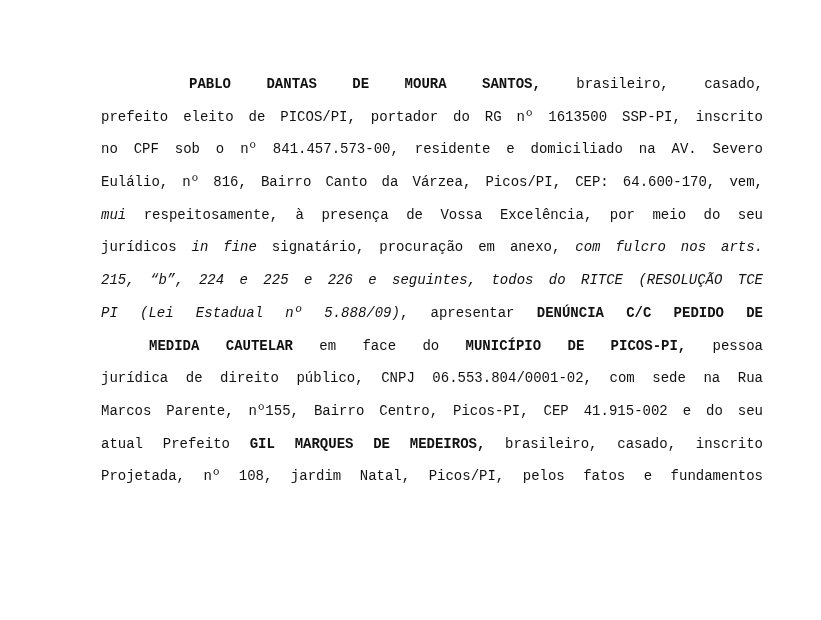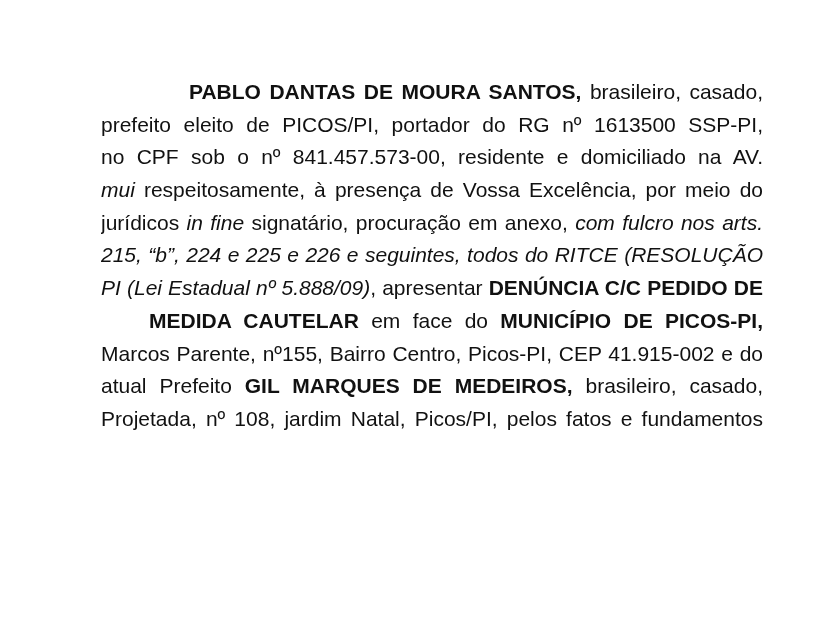--- a/index.html
+++ b/index.html
@@ -9,24 +9,24 @@
     }
     body {
       width: 821px;
       height: 620px;
       overflow: hidden;
       position: relative;
     }
     .page {
       position: absolute;
       left: 101px;
-      top: 76px;
+      top: 68px;
       width: 662px;
-      font-family: Liberation Sans, sans-serif;
-      font-size: 21px;
+      font-family: Liberation Mono, monospace;
+      font-size: 14px;
       line-height: 32.7px;
       color: #111111;
     }
     .line {
       display: block;
       height: 32.7px;
       white-space: nowrap;
       text-align: justify;
       text-align-last: justify;
       overflow: hidden;
@@ -47,35 +47,41 @@
   <div class="line indent" style="white-space: normal; text-align-last: justify;">
     <span class="b">PABLO DANTAS DE MOURA SANTOS,</span><span> brasileiro, casado,</span>
   </div>
   <div class="line" style="white-space: normal; text-align-last: justify;">
     <span>prefeito eleito de PICOS/PI, portador do RG nº 1613500 SSP-PI, inscrito</span>
   </div>
   <div class="line" style="white-space: normal; text-align-last: justify;">
     <span>no CPF sob o nº 841.457.573-00, residente e domiciliado na AV. Severo</span>
   </div>
   <div class="line" style="white-space: normal; text-align-last: justify;">
+    <span>Eulálio, nº 816, Bairro Canto da Várzea, Picos/PI, CEP: 64.600-170, vem,</span>
+  </div>
+  <div class="line" style="white-space: normal; text-align-last: justify;">
     <span class="i">mui</span><span> respeitosamente, à presença de Vossa Excelência, por meio do seu</span>
   </div>
   <div class="line" style="white-space: normal; text-align-last: justify;">
     <span>jurídicos </span><span class="i">in fine</span><span> signatário, procuração em anexo, </span><span class="i">com fulcro nos arts.</span>
   </div>
   <div class="line" style="white-space: normal; text-align-last: justify;">
     <span class="i">215, “b”, 224 e 225 e 226 e seguintes, todos do RITCE (RESOLUÇÃO TCE</span>
   </div>
   <div class="line" style="white-space: normal; text-align-last: justify;">
     <span class="i">PI (Lei Estadual nº 5.888/09)</span><span>, apresentar </span><span class="b">DENÚNCIA C/C PEDIDO DE</span>
   </div>
   <div class="line" style="white-space: normal; text-align-last: justify; margin-left: 48px;">
     <span class="b">MEDIDA CAUTELAR</span><span> em face do </span><span class="b">MUNICÍPIO DE PICOS-PI,</span><span> pessoa</span>
   </div>
   <div class="line" style="white-space: normal; text-align-last: justify;">
+    <span>jurídica de direito público, CNPJ 06.553.804/0001-02, com sede na Rua</span>
+  </div>
+  <div class="line" style="white-space: normal; text-align-last: justify;">
     <span>Marcos Parente, nº155, Bairro Centro, Picos-PI, CEP 41.915-002 e do seu</span>
   </div>
   <div class="line" style="white-space: normal; text-align-last: justify;">
     <span>atual Prefeito </span><span class="b">GIL MARQUES DE MEDEIROS,</span><span> brasileiro, casado, inscrito</span>
   </div>
   <div class="line" style="white-space: normal; text-align-last: justify;">
     <span>Projetada, nº 108, jardim Natal, Picos/PI, pelos fatos e fundamentos</span>
   </div>
 </div>
 

